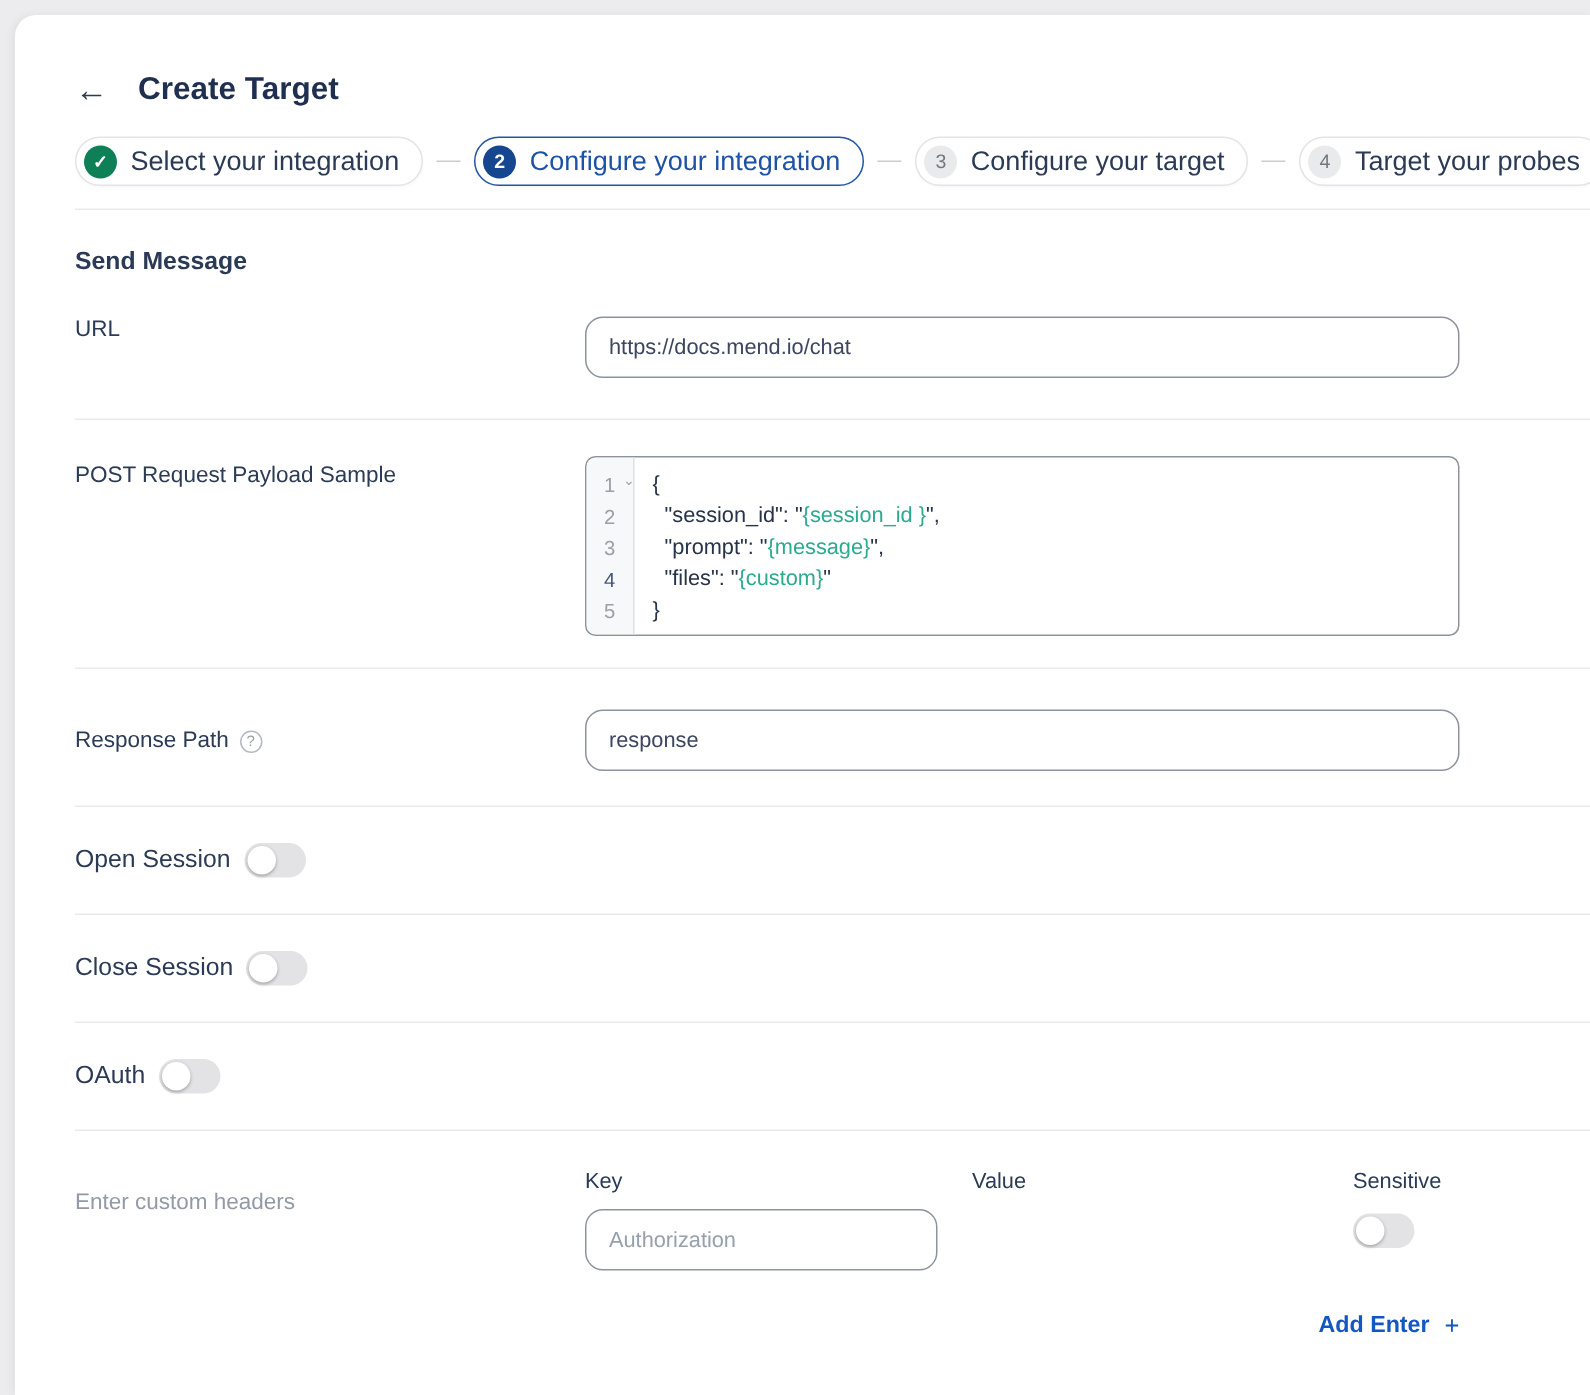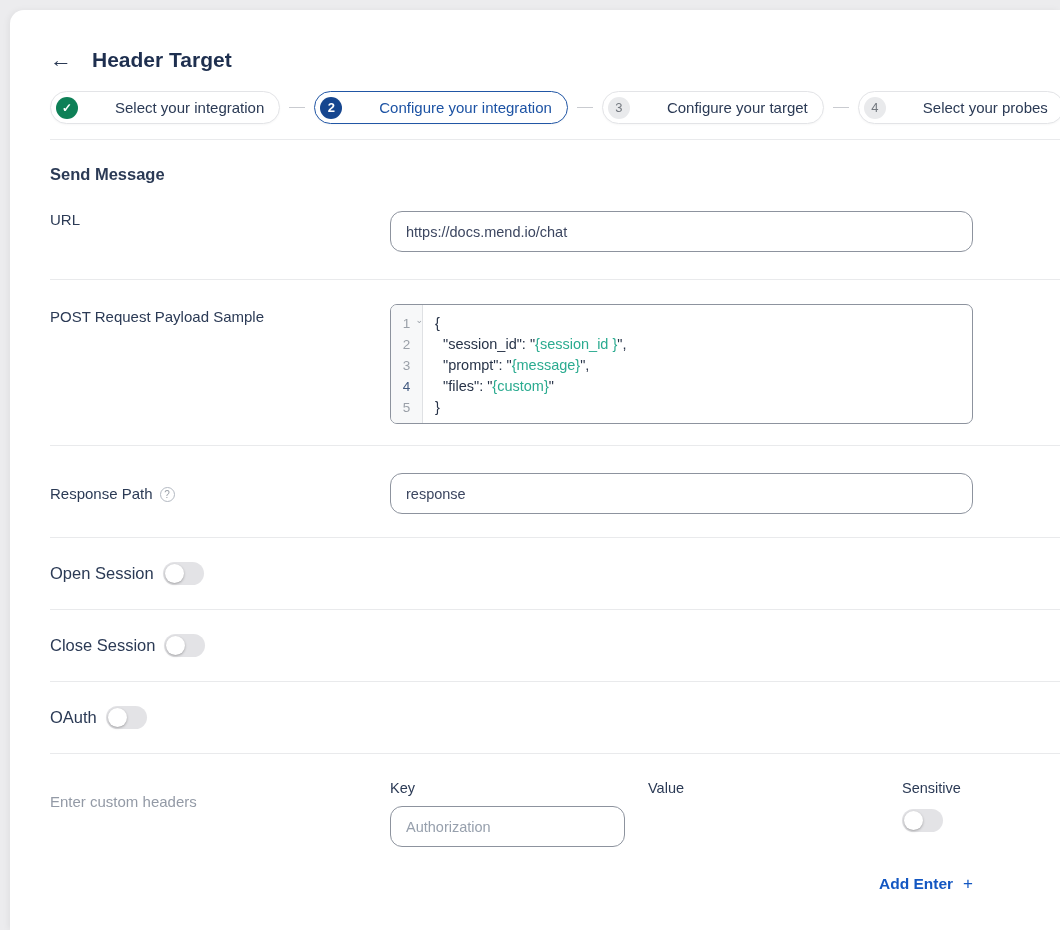--- a/index.html
+++ b/index.html
@@ -33,21 +33,21 @@
   }
   .pill.active { border:1.6px solid #2156a5; }
   .step-circle {
     width:22px; height:22px; border-radius:50%;
     display:flex; align-items:center; justify-content:center;
     font-size:13px; flex-shrink:0;
   }
   .step-circle.done   { background:#0e8057; color:#fff; font-size:12px; font-weight:700; }
   .step-circle.active { background:#16468f; color:#fff; font-weight:700; }
   .step-circle.todo   { background:#e9eaec; color:#73787f; }
-  .pill-label { font-size:15px; color:#2b3a55; white-space:nowrap;margin-left:28px; }
+  .pill-label { font-size:18px; color:#2b3a55; white-space:nowrap; }
   .pill.active .pill-label { color:#1d53a4; }
   .connector { width:16px; height:1.5px; background:#c9cbd0; flex-shrink:0; }
 
   .divider { height:1px; background:#e9eaec; margin-right:-87px; }
   .d1 { margin-top:15px; }
 
   .section-title { font-size:16.5px; color:#2b3a55; margin-top:25px; }
 
   
   .form-row { display:flex; }
@@ -127,42 +127,42 @@
   .add-header-btn .plus { font-weight:400; font-size:17px; }
 </style>
 </head>
 <body>
 
 <div class="card">
   <div class="content">
 
     <div class="header-row">
       <span class="back-arrow">←</span>
-      <h1 class="page-title">Header Target</h1>
+      <h1 class="page-title">Create Target</h1>
     </div>
 
     <div class="stepper">
       <div class="pill">
         <span class="step-circle done">✓</span>
         <span class="pill-label">Select your integration</span>
       </div>
       <span class="connector"></span>
       <div class="pill active">
         <span class="step-circle active">2</span>
         <span class="pill-label">Configure your integration</span>
       </div>
       <span class="connector"></span>
       <div class="pill">
         <span class="step-circle todo">3</span>
         <span class="pill-label">Configure your target</span>
       </div>
       <span class="connector"></span>
       <div class="pill">
         <span class="step-circle todo">4</span>
-        <span class="pill-label">Select your probes</span>
+        <span class="pill-label">Target your probes</span>
       </div>
     </div>
 
     <div class="divider d1"></div>
 
     <h2 class="section-title">Send Message</h2>
 
     <div class="form-row url-row">
       <div class="row-label">URL</div>
       <div class="row-field">

